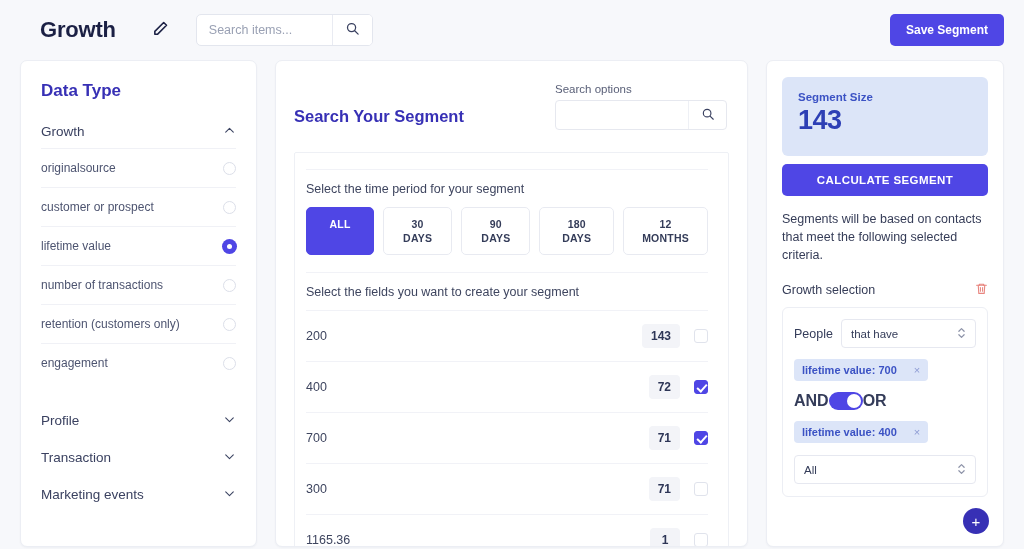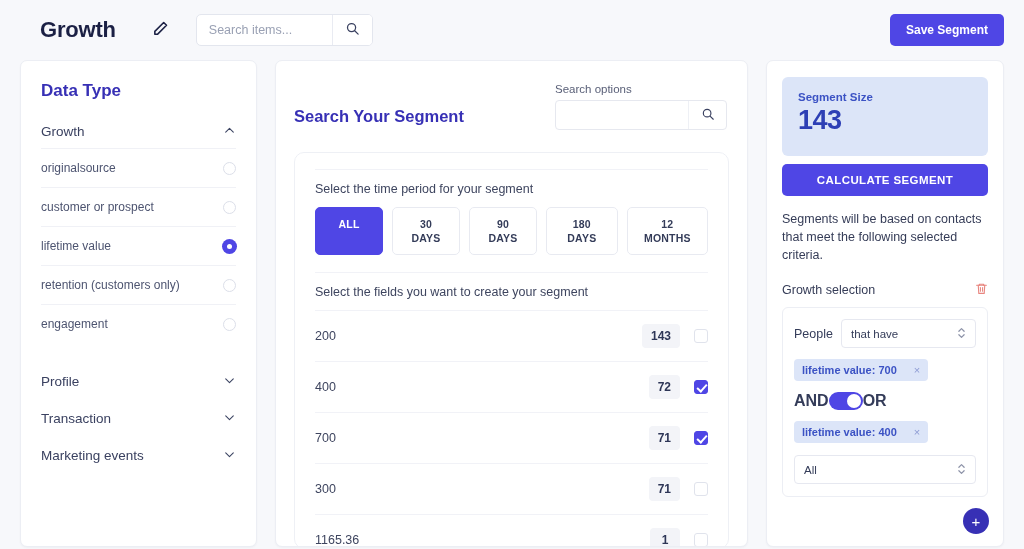--- a/index.html
+++ b/index.html
@@ -211,22 +211,22 @@
     width: 38px;
     display: flex;
     align-items: center;
     justify-content: center;
     border-left: 1px solid #eef0f5;
     cursor: pointer;
   }
 
   .inner-card {
     border: 1px solid #eef0f5;
-    border-radius: 10px;
-    padding: 16px 20px 0 20px;
+    border-radius: 2px;
+    padding: 16px 20px 0 11px;
     height: 397px;
     overflow: hidden;
   }
   .sect-label {
     font-size: 12.5px;
     color: #3e455f;
     padding: 12px 0 11px 0;
     border-top: 1px solid #f1f2f7;
   }
   .period-row {
@@ -484,20 +484,24 @@
       <span>originalsource</span>
       <span class="radio"></span>
     </div>
     <div class="opt-row">
       <span>customer or prospect</span>
       <span class="radio"></span>
     </div>
     <div class="opt-row">
       <span>lifetime value</span>
       <span class="radio checked"></span>
+    </div>
+    <div class="opt-row">
+      <span>number of transactions</span>
+      <span class="radio"></span>
     </div>
     <div class="opt-row">
       <span>retention (customers only)</span>
       <span class="radio"></span>
     </div>
     <div class="opt-row">
       <span>engagement</span>
       <span class="radio"></span>
     </div>
 

